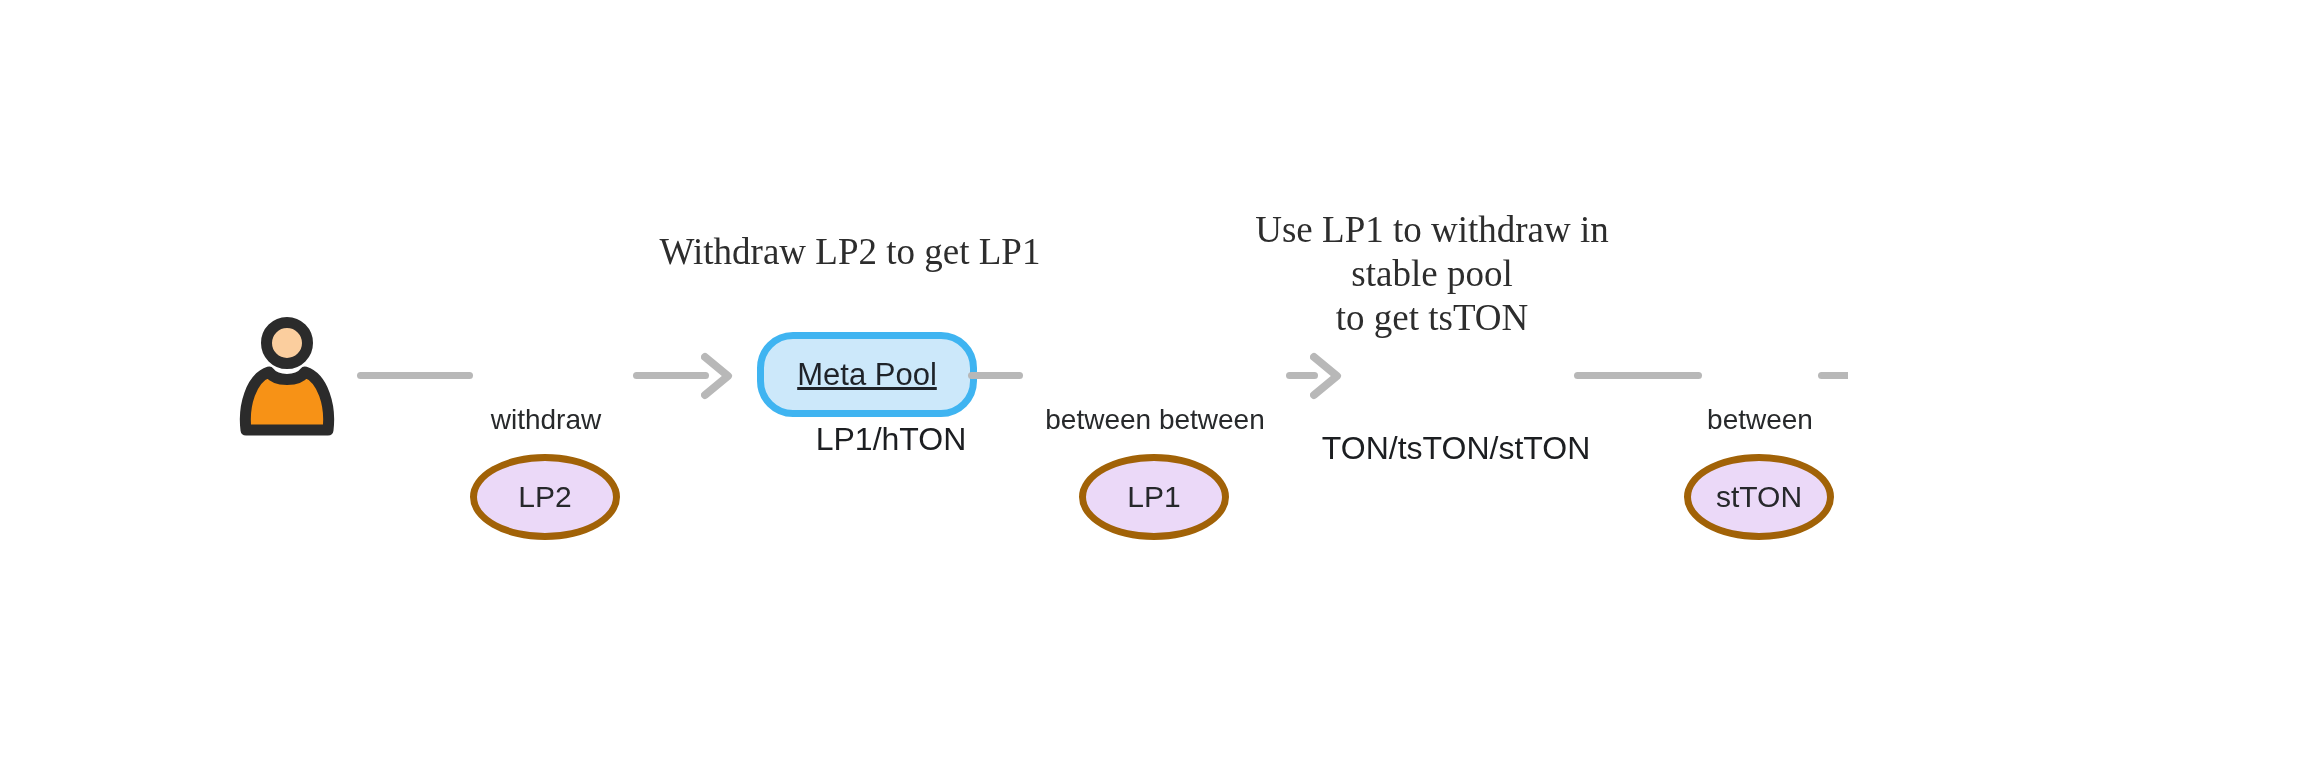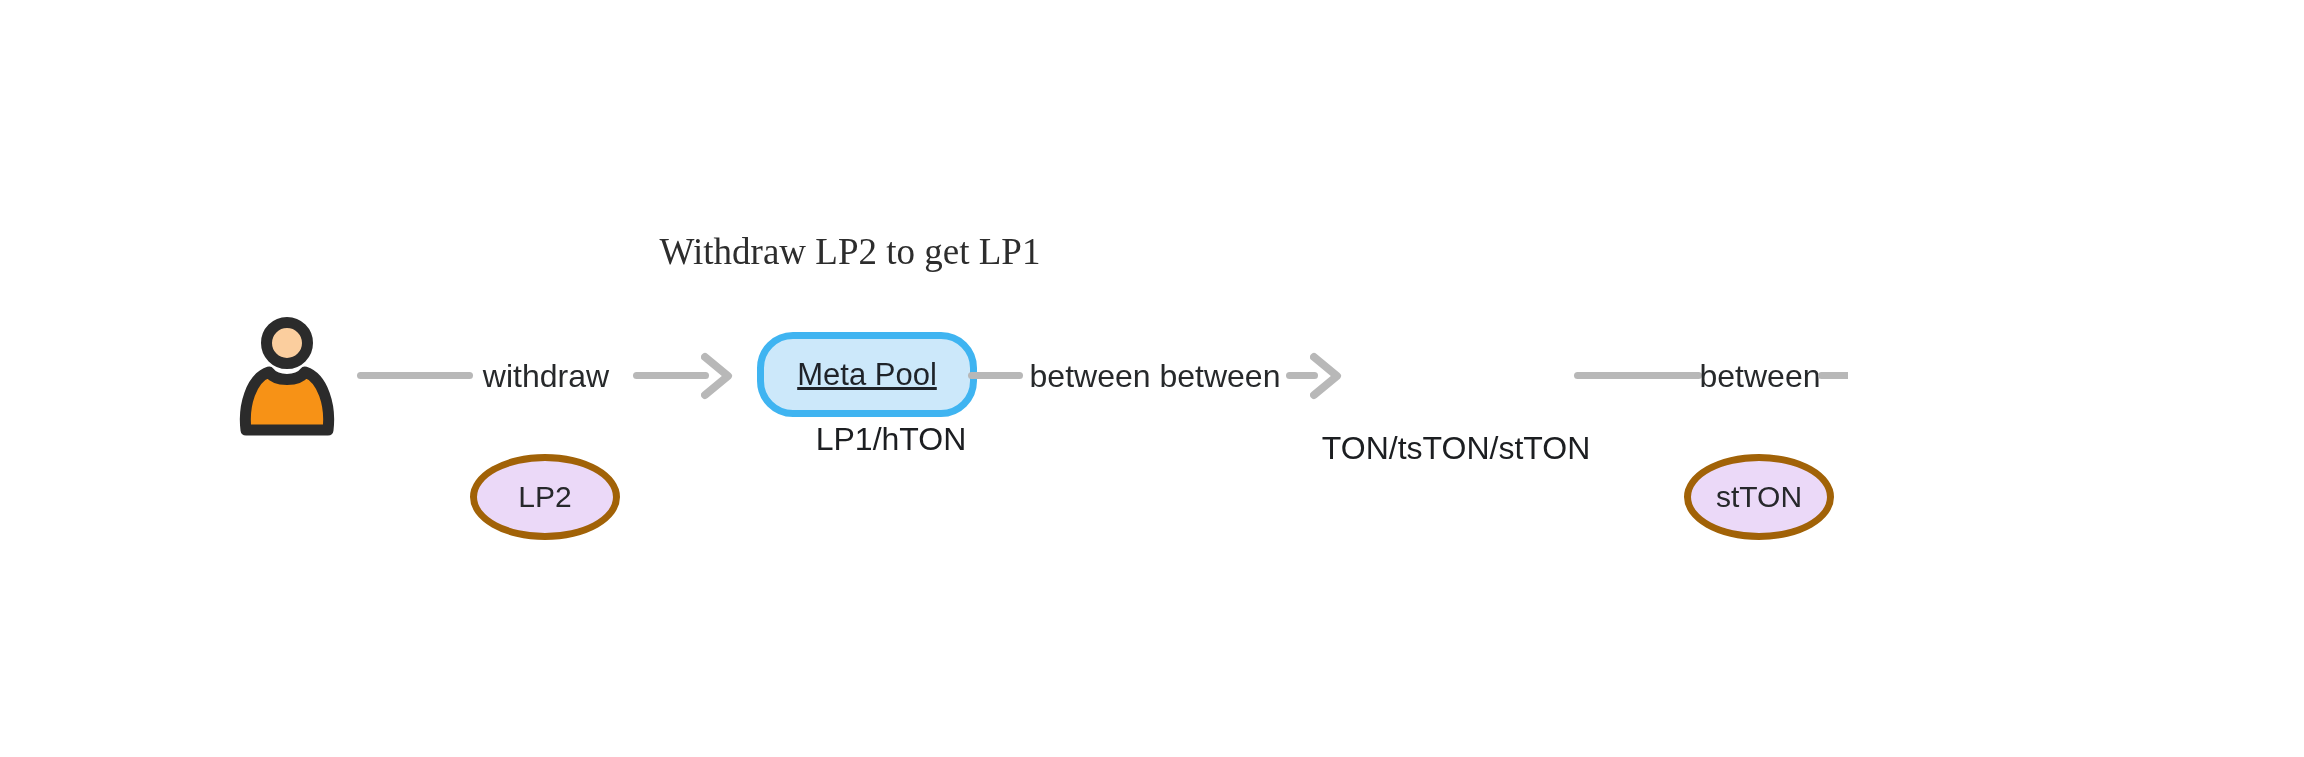--- a/index.html
+++ b/index.html
@@ -31,23 +31,24 @@
   .edge-line {
     position: absolute;
     height: 7px;
     border-radius: 4px;
     background: #b8b8b8;
   }
   
   .edge-label {
     position: absolute;
     transform: translate(-50%, -50%);
-    font-size: 32px;
+    font-size: 28px;
     color: #27292b;
     white-space: nowrap;
+    margin-top: 44px;
   }
   
   .pool {
     position: absolute;
     height: 85px;
     box-sizing: border-box;
     background: #cce8fa;
     border: 7px solid #3fb4f1;
     border-radius: 36px;
     display: flex;
@@ -80,20 +81,22 @@
     color: #26282b;
   }
   .icon-svg { position: absolute; display: block; }
 </style>
 </head>
 <body>
 
 <div class="canvas">
 
   <div class="annotation" style="left:850px; top:230px;">Withdraw LP2 to get LP1</div>
+  <div class="annotation" style="left:1432px; top:208px;">Use LP1 to withdraw in stable pool
+to get tsTON</div>
 
   <svg class="icon-svg" style="left:235px; top:312px;" width="104" height="125" viewBox="0 0 104 125">
     <circle cx="52" cy="31" r="20.5" fill="#fbce9e" stroke="#2b2b2b" stroke-width="11"></circle>
     <path d="M 11 118 C 8 94 16 66 34 60 C 41 70 63 70 70 60 C 88 66 96 94 93 118 L 11 118 Z" fill="#f79216" stroke="#2b2b2b" stroke-width="11" stroke-linejoin="round"></path>
   </svg>
 
   <div class="edge-line" style="left:357px; top:372px; width:116px;"></div>
   <div class="edge-label" style="left:546px; top:376px;">withdraw</div>
   <div class="edge-line" style="left:633px; top:372px; width:76px;"></div>
   <svg class="icon-svg" style="left:701px; top:352px;" width="32" height="48" viewBox="0 0 32 48">
@@ -122,17 +125,20 @@
   </svg>
 
   <svg class="icon-svg" style="left:1968px; top:312px;" width="104" height="125" viewBox="0 0 104 125">
     <circle cx="52" cy="31" r="20.5" fill="#fbce9e" stroke="#2b2b2b" stroke-width="11"></circle>
     <path d="M 11 118 C 8 94 16 66 34 60 C 41 70 63 70 70 60 C 88 66 96 94 93 118 L 11 118 Z" fill="#f79216" stroke="#2b2b2b" stroke-width="11" stroke-linejoin="round"></path>
   </svg>
 
   <div class="token" style="left:470px; top:454px;">
     <span>LP2</span>
   </div>
+  <div class="token" style="left:1079px; top:454px;">
+    <span>LP1</span>
+  </div>
   <div class="token" style="left:1684px; top:454px;">
     <span>stTON</span>
   </div>
 
 </div>
 
 </body></html>

